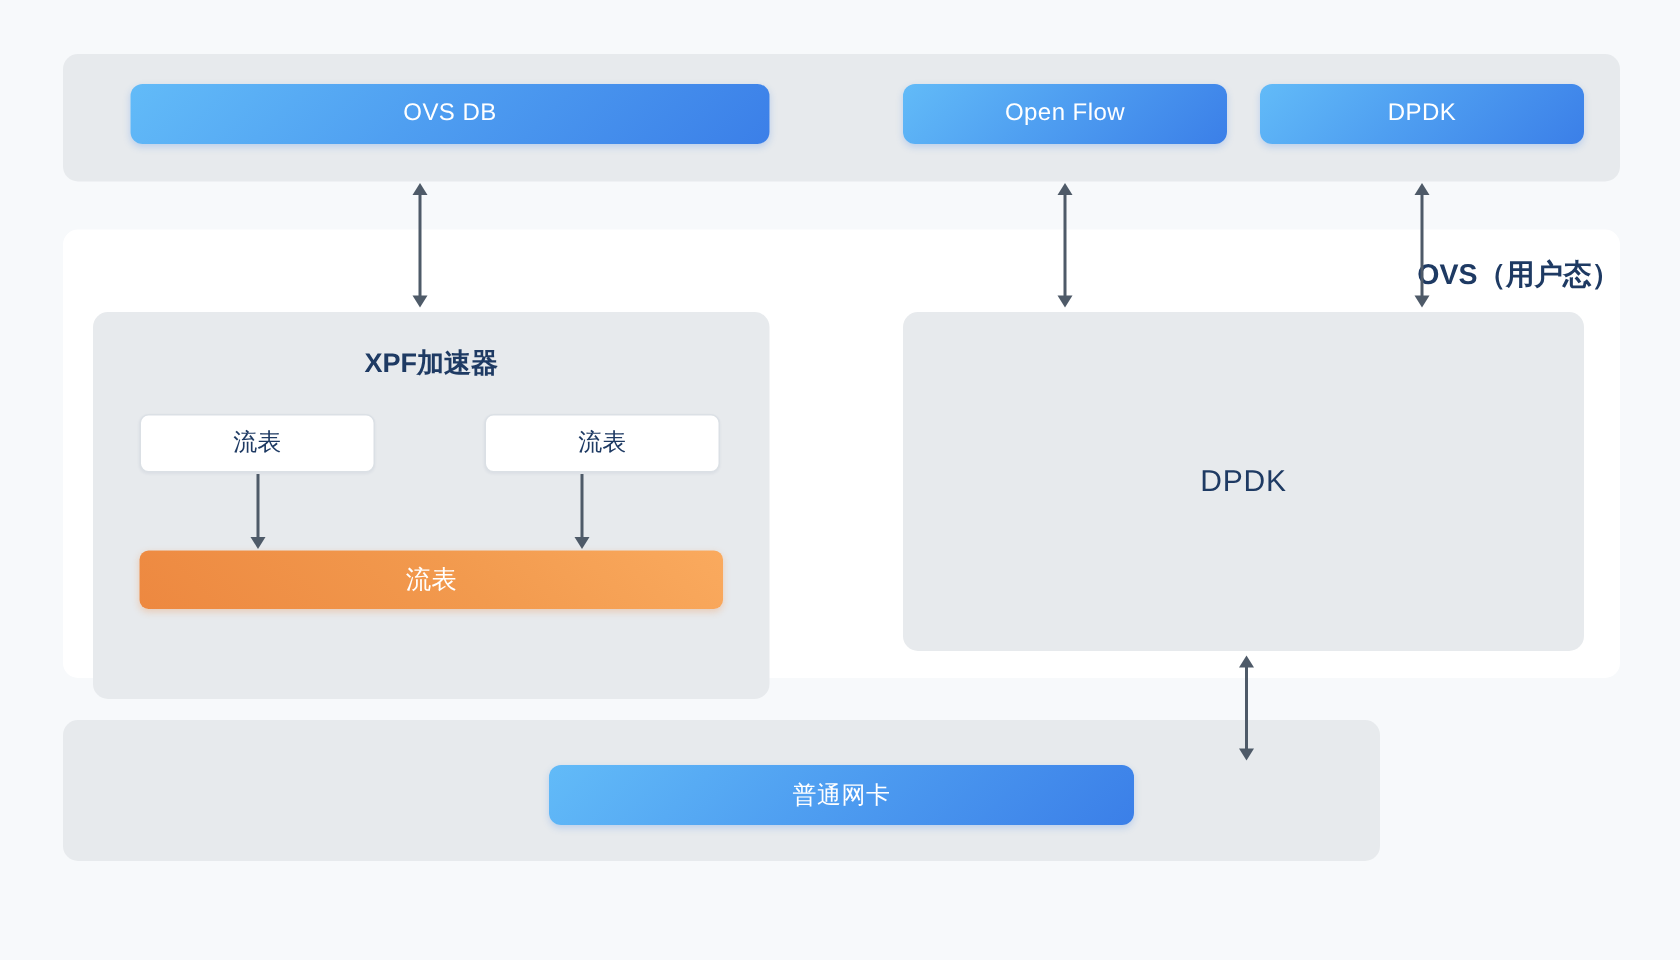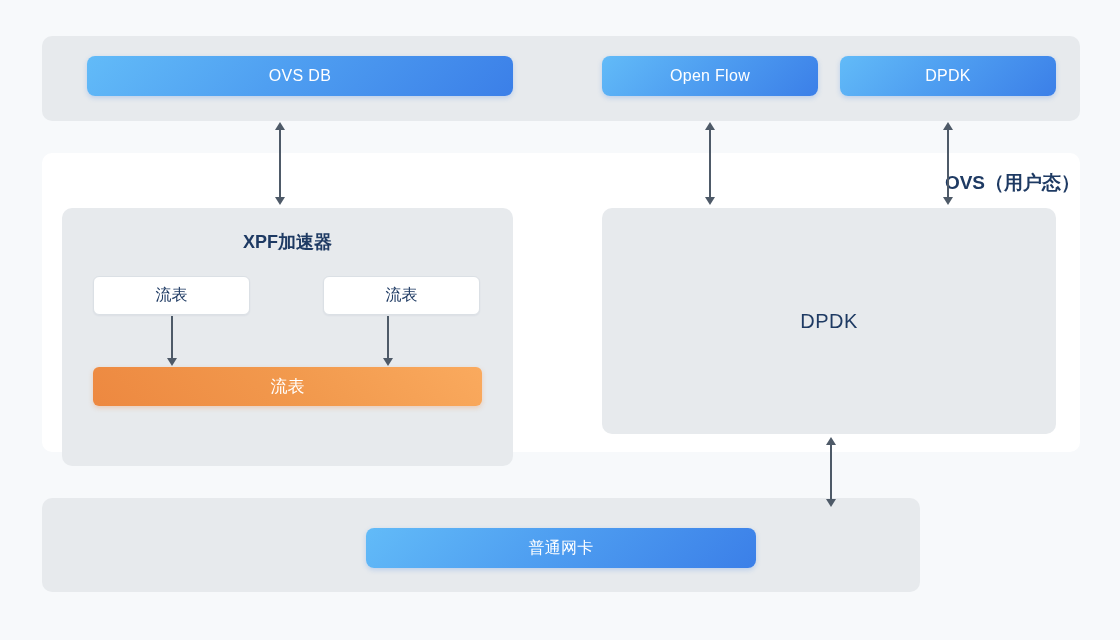--- a/index.html
+++ b/index.html
@@ -7,21 +7,21 @@
     position:relative;width:1120px;height:640px;
     background:#f7f9fb;overflow:hidden;
     font-family:"Liberation Sans","DejaVu Sans",sans-serif;
   }
   .panel{position:absolute;border-radius:10px;}
   .gray{background:#e7eaed;}
   .white{background:#ffffff;}
 
   .top-bar{left:42px;top:36px;width:1038px;height:85px;}
   .ovs-panel{left:42px;top:153px;width:1038px;height:299px;}
-  .bottom-bar{left:42px;top:498px;width:878px;height:94px;}
+  .bottom-bar{left:42px;top:480px;width:878px;height:94px;}
 
   .btn{
     position:absolute;height:40px;border-radius:8px;
     display:flex;align-items:center;justify-content:center;
     color:#ffffff;font-size:16px;letter-spacing:.3px;
     background:linear-gradient(135deg,#62bbf8 0%,#4f9ff1 45%,#3b7fe8 100%);
     box-shadow:0 2px 5px rgba(59,127,232,0.25);
   }
   .btn-ovsdb{left:45px;top:20px;width:426px;}
   .btn-openflow{left:560px;top:20px;width:216px;justify-content:center;}

